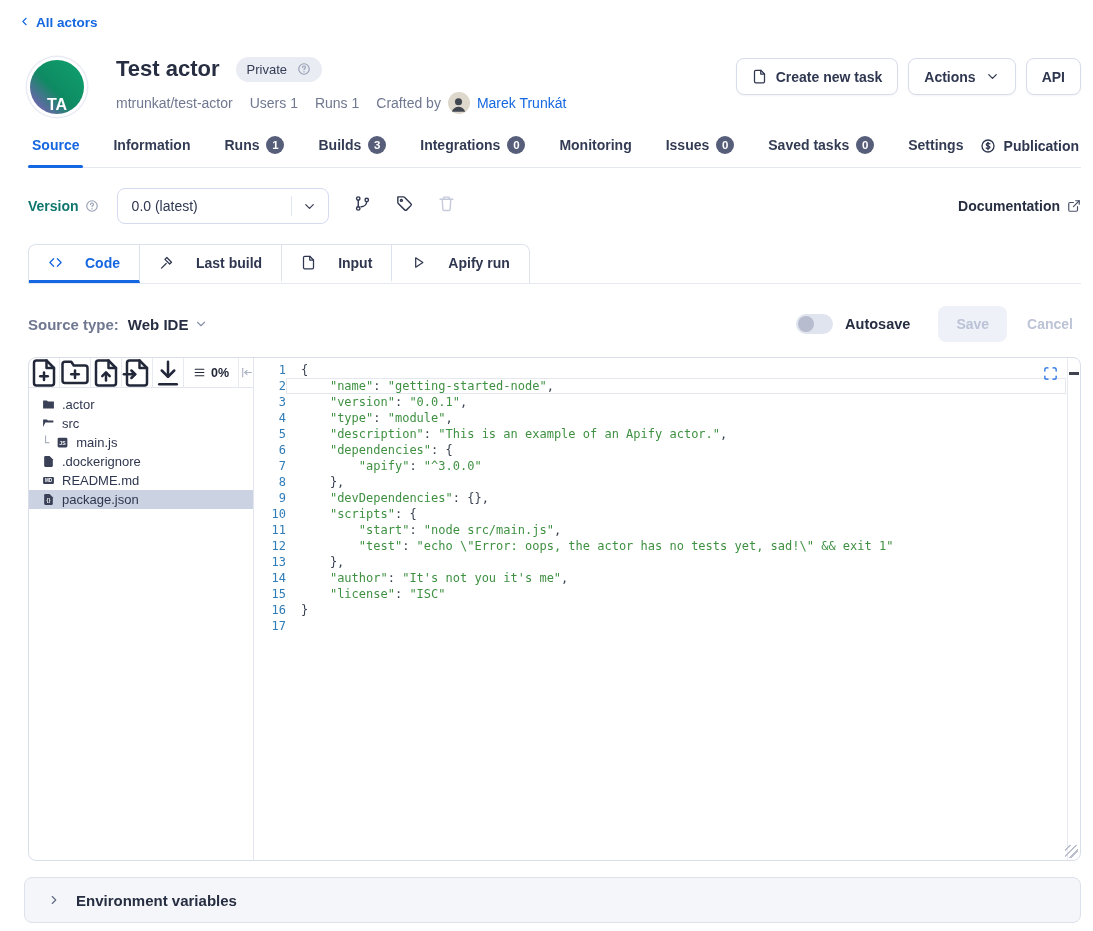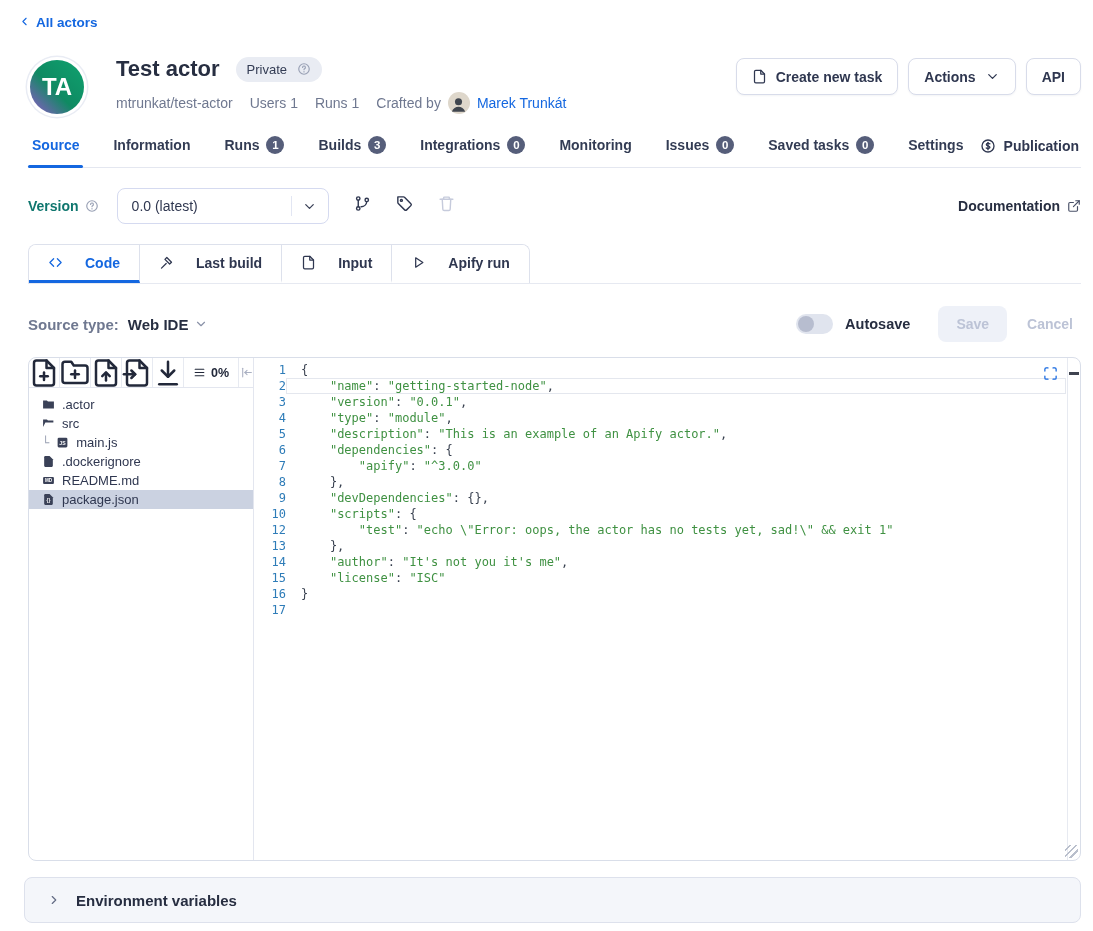--- a/index.html
+++ b/index.html
@@ -8,22 +8,22 @@
   .ics{display:inline-flex;align-items:center;justify-content:center}
   .ics svg{width:1em;height:1em;display:block}
 
   .breadcrumb{display:inline-flex;align-items:flex-start;gap:5px;margin:15px 0 0 18px;
       color:#1467e0;font-weight:700;font-size:13.5px;cursor:pointer;text-decoration:none}
   .breadcrumb .ics{font-size:13px}
 
   .header{display:flex;align-items:flex-start;margin:22px 12px 0 28px}
   .avatar{width:54px;height:54px;border-radius:50%;flex:0 0 54px;
       background:linear-gradient(225deg,#0fa26f 0%,#0f8a62 55%,#9356cc 100%);
-      display:flex;align-items:center;justify-content:center;color:#fff;font-weight:700;
-      font-size:24px;box-shadow:0 0 0 3px #fff,0 0 0 4.5px #e9ecf4;margin:6px 6px 0 2px}
+      display:flex;align-items:flex-end;justify-content:center;color:#fff;font-weight:700;
+      font-size:16px;box-shadow:0 0 0 3px #fff,0 0 0 4.5px #e9ecf4;margin:6px 6px 0 2px}
   .head-main{margin-left:26px;padding-top:2px}
   .title-row{display:flex;align-items:center;gap:16px}
   h1{margin:0;font-size:22px;color:#272e41;font-weight:700}
   .pill{display:inline-flex;align-items:center;gap:10px;background:#e9ecf3;border-radius:14px;
       padding:5px 11px;font-size:13px;color:#333c54}
   .qmark{color:#99a1b5;font-size:14px}
   .meta-row{display:flex;gap:17px;margin-top:10px;font-size:14px;color:#6f7890;align-items:center}
   .crafted{display:inline-flex;gap:7px;align-items:center}
   .author-avatar{width:22px;height:22px;border-radius:50%;background:#ded7cb;color:#40464f;
       display:flex;align-items:end;justify-content:center;overflow:hidden;font-size:19px}
@@ -513,20 +513,24 @@
           </div>
           <div class="cl">
             <span class="ln">9</span>
             <span class="ct"><span class="tok-p">    </span><span class="tok-s">"devDependencies"</span><span class="tok-p">: {},</span></span>
           </div>
           <div class="cl">
             <span class="ln">10</span>
             <span class="ct"><span class="tok-p">    </span><span class="tok-s">"scripts"</span><span class="tok-p">: {</span></span>
           </div>
           <div class="cl">
+            <span class="ln">11</span>
+            <span class="ct"><span class="tok-p">        </span><span class="tok-s">"start"</span><span class="tok-p">: </span><span class="tok-s">"node src/main.js"</span><span class="tok-p">,</span></span>
+          </div>
+          <div class="cl">
             <span class="ln">12</span>
             <span class="ct"><span class="tok-p">        </span><span class="tok-s">"test"</span><span class="tok-p">: </span><span class="tok-s">"echo \"Error: oops, the actor has no tests yet, sad!\" &amp;&amp; exit 1"</span></span>
           </div>
           <div class="cl">
             <span class="ln">13</span>
             <span class="ct"><span class="tok-p">    },</span></span>
           </div>
           <div class="cl">
             <span class="ln">14</span>
             <span class="ct"><span class="tok-p">    </span><span class="tok-s">"author"</span><span class="tok-p">: </span><span class="tok-s">"It's not you it's me"</span><span class="tok-p">,</span></span>

